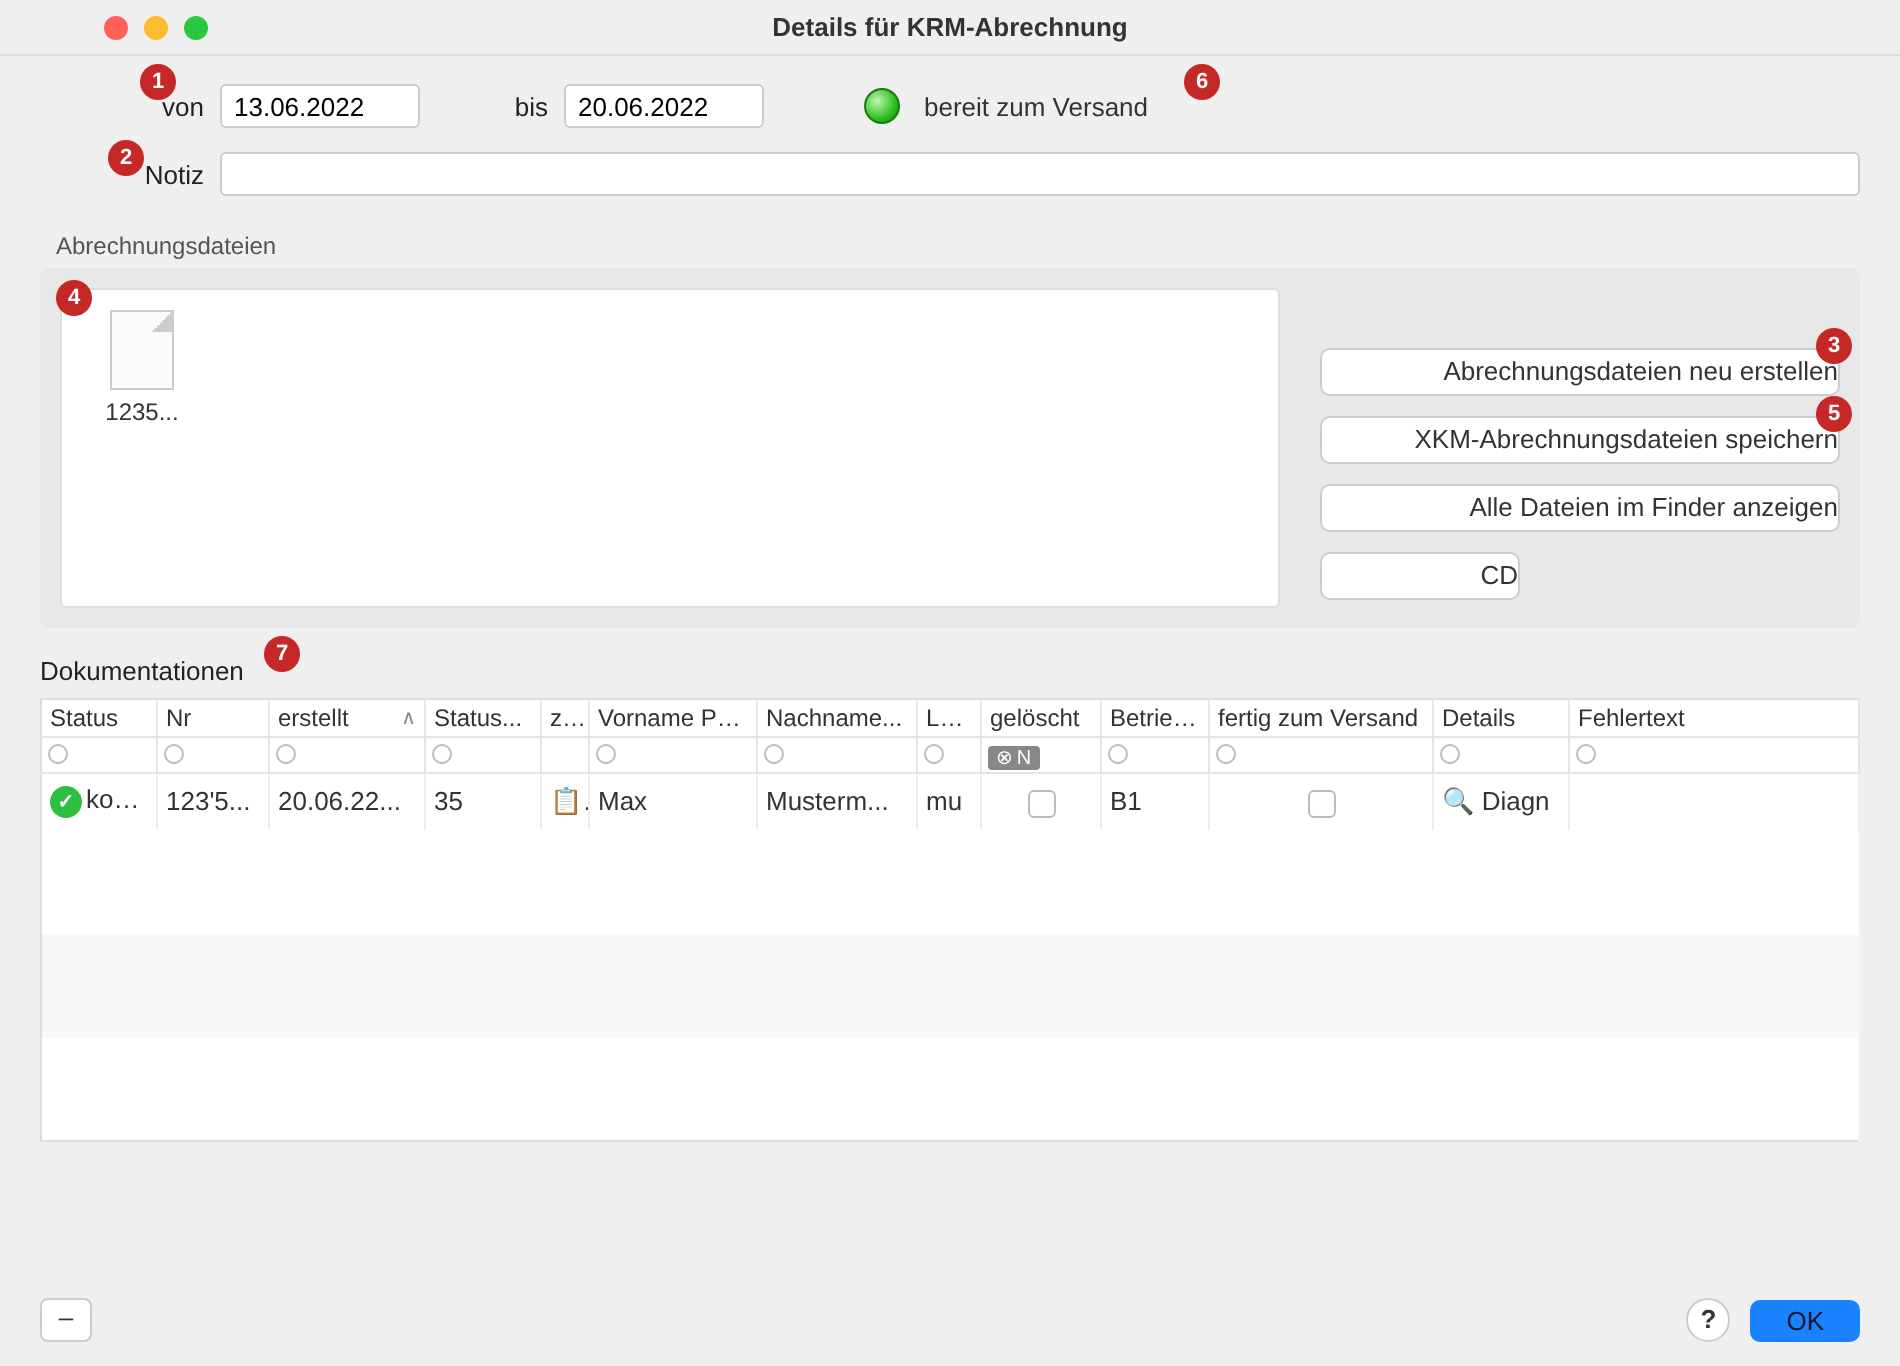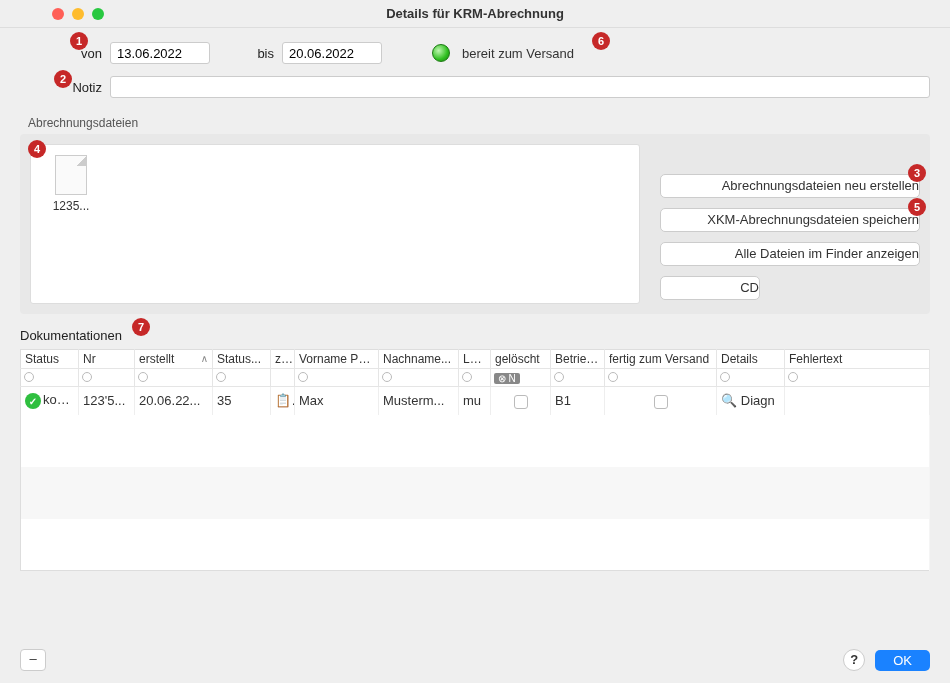--- a/index.html
+++ b/index.html
@@ -259,21 +259,21 @@
     border: 1px solid #ccc;
     border-radius: 50%;
     text-align: center;
     line-height: 20px;
     background: #fff;
     cursor: pointer;
     font-weight: 600;
   }
   .ok-btn {
     background: #1a82ff;
-    color: #ffffff;
+    color: #0f172a;
     border: none;
     border-radius: 5px;
     padding: 3px 18px;
     font-size: 13px;
     cursor: pointer;
   }
 
   .badge {
     position: absolute;
     width: 18px; height: 18px;

